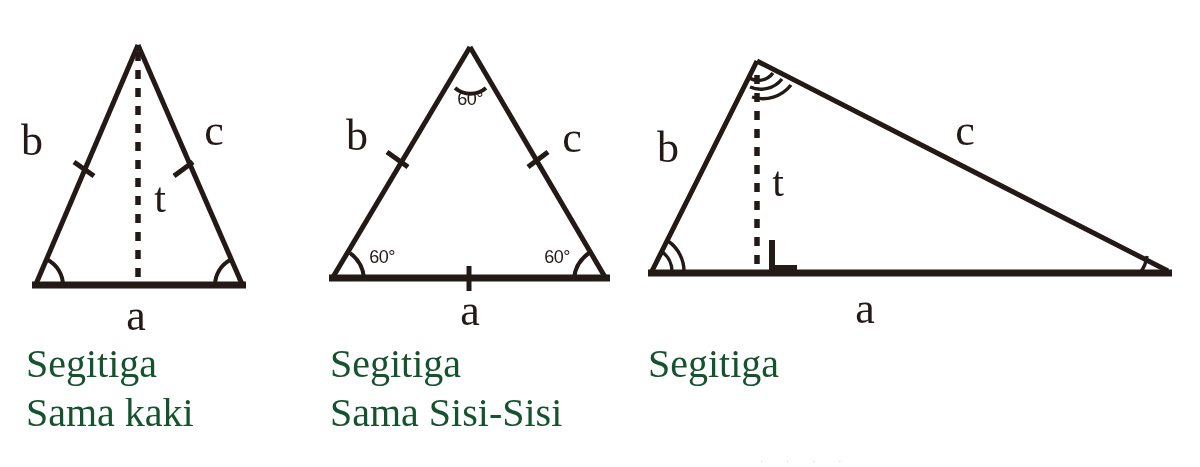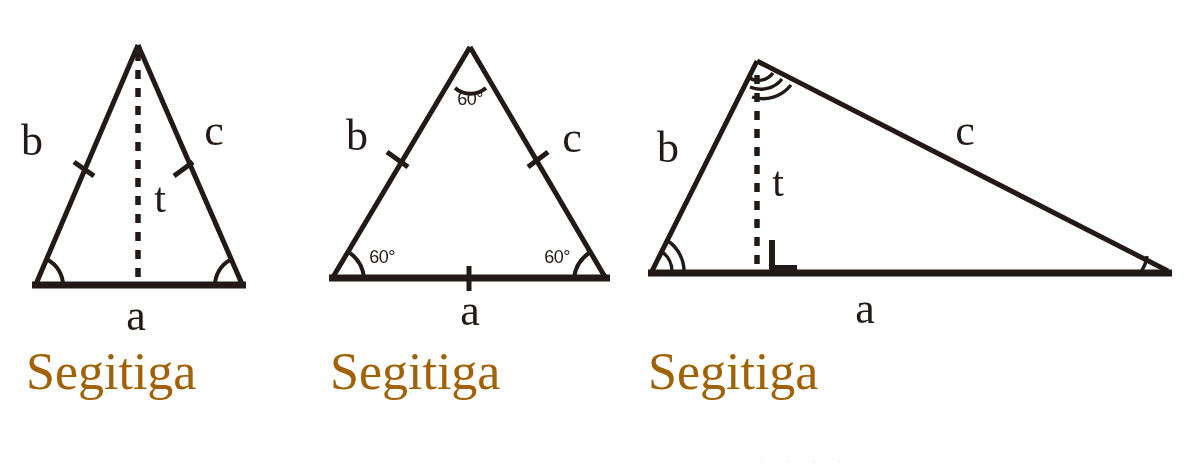--- a/index.html
+++ b/index.html
@@ -88,23 +88,23 @@
     font-size: 44px;
   }
   .lbl-ang {
     font-size: 18px;
     font-family: "Liberation Sans", "DejaVu Sans", sans-serif;
     letter-spacing: -0.5px;
   }
   .caption {
     position: absolute;
     font-family: "Liberation Serif", "DejaVu Serif", serif;
-    font-size: 52px;
+    font-size: 40px;
     line-height: 1.22;
-    color: #a16207;
+    color: #14532d;
     white-space: nowrap;
   }
   .caption .ln {
     display: block;
   }
   #cap-1 { left: 26px;  top: 340px; }
   #cap-2 { left: 330px; top: 340px; }
   #cap-3 { left: 648px; top: 340px; }
   .watermark {
     position: absolute;
@@ -213,24 +213,26 @@
 
       <text class="lbl-alt" x="778" y="196" text-anchor="middle">t</text>
 
       <text class="lbl-base" x="865" y="323" text-anchor="middle">a</text>
     </g>
 
   </svg>
 
   <div class="caption" id="cap-1">
     <span class="ln">Segitiga</span>
+    <span class="ln">Sama kaki</span>
   </div>
 
   <div class="caption" id="cap-2">
     <span class="ln">Segitiga</span>
+    <span class="ln">Sama Sisi-Sisi</span>
   </div>
 
   <div class="caption" id="cap-3">
     <span class="ln">Segitiga</span>
   </div>
 
   <div class="watermark">. . . .</div>
 
 </div>
 

